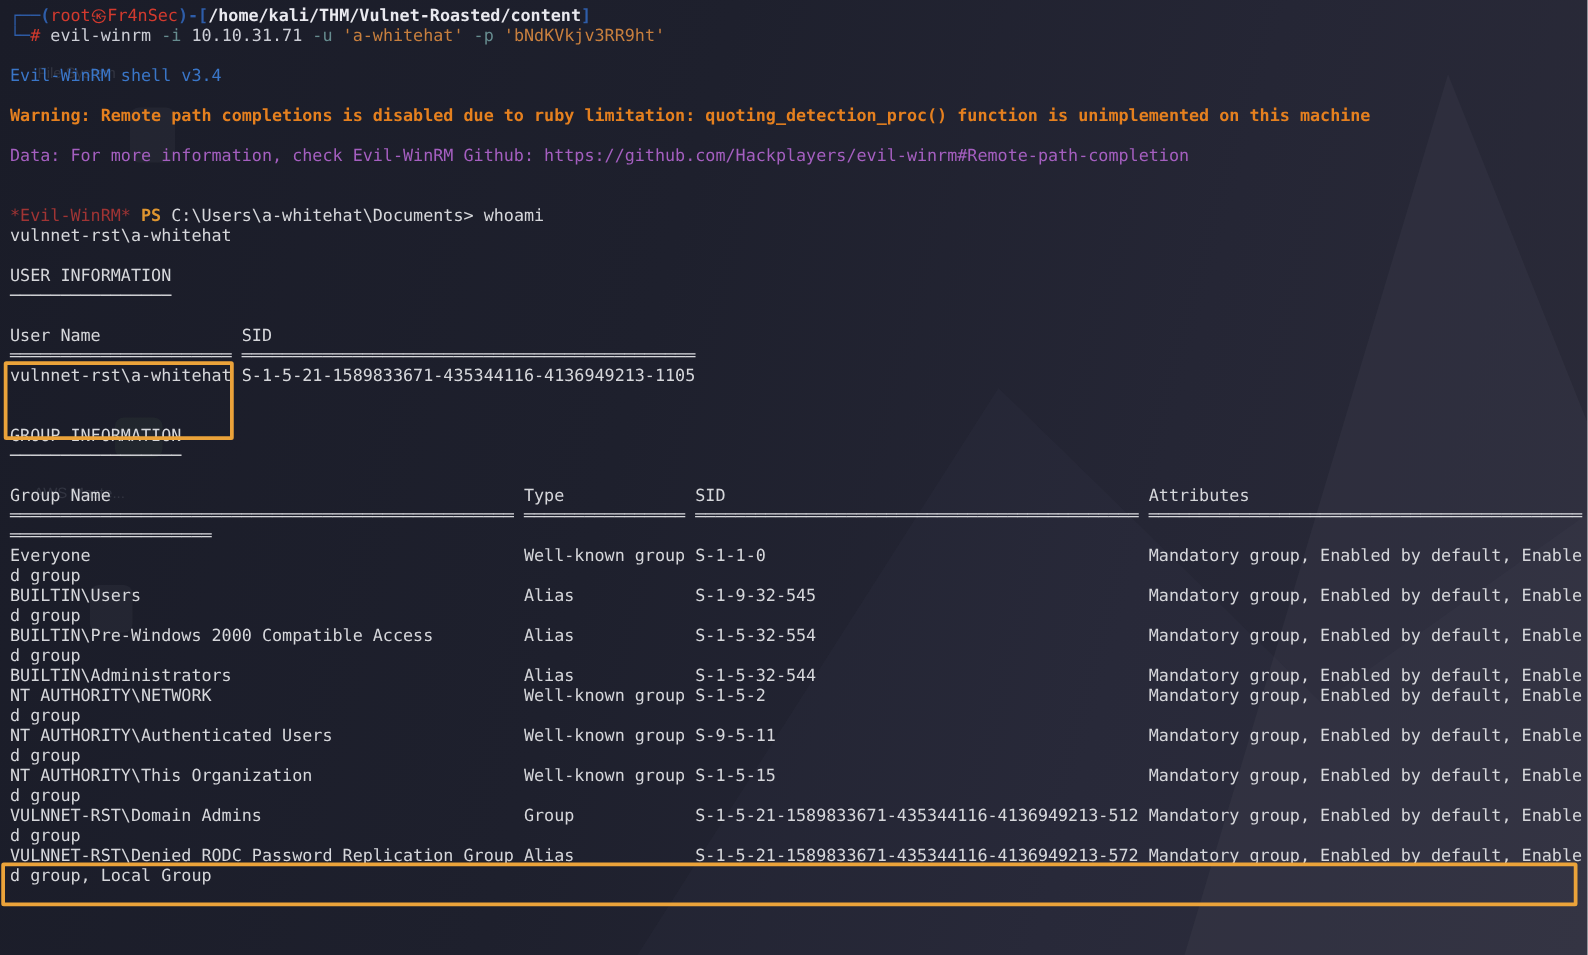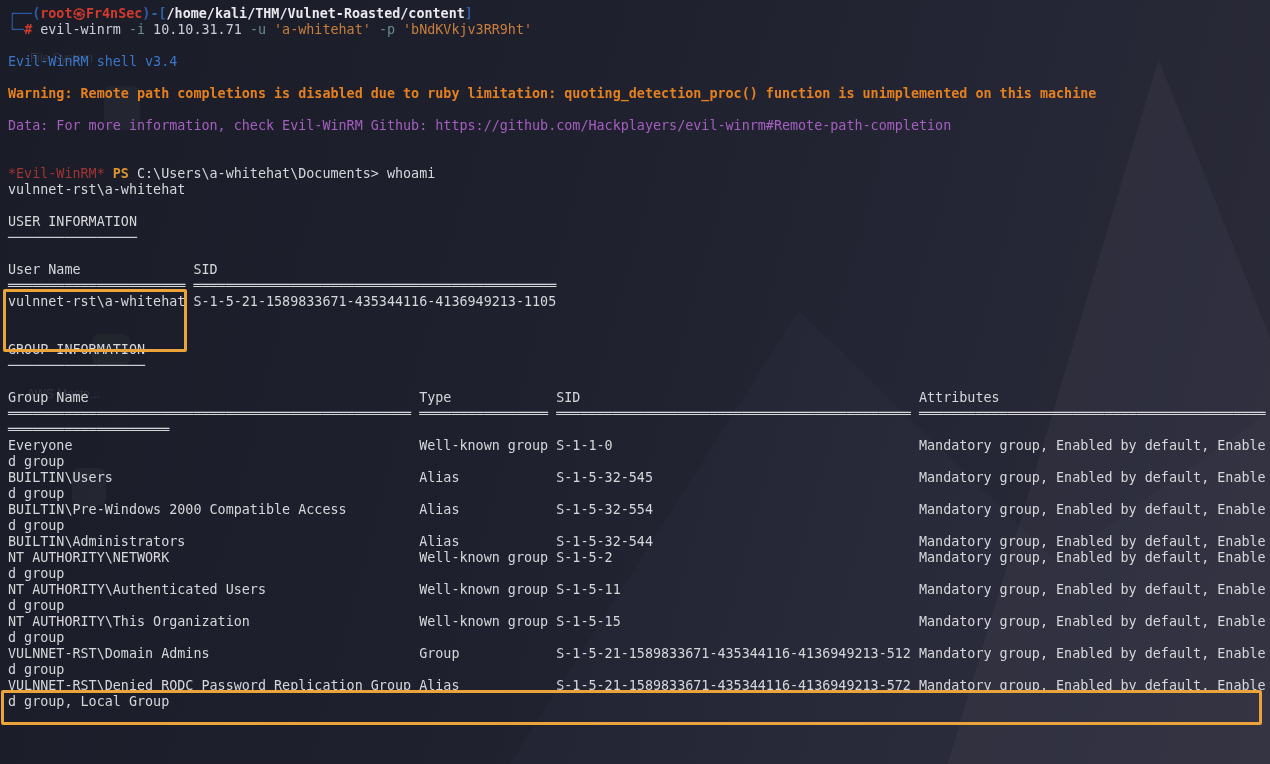--- a/index.html
+++ b/index.html
@@ -21,21 +21,21 @@
   .m2{right:0;top:260px;width:760px;height:504px;background:rgba(150,150,175,0.035);
       clip-path:polygon(0 100%,38% 10%,72% 60%,100% 30%,100% 100%);}
   .dsq{position:absolute;border-radius:7px;background:rgba(170,175,190,0.06);}
   .dlabel{position:absolute;font-family:"Liberation Sans",sans-serif;font-size:12px;
       color:rgba(165,170,185,0.17);white-space:nowrap;}
   .terminal{position:absolute;left:8px;top:6px;width:1262px;
       font-family:"DejaVu Sans Mono",monospace;font-size:13.4px;line-height:16px;
       color:var(--terminal-text,#d6d7db);}
   .line{height:16px;white-space:pre;}
   .c-frame{color:var(--prompt-frame);font-weight:bold;}
-  .c-red{color:var(--prompt-root);font-weight:bold;}
+  .c-red{color:var(--prompt-root);font-weight:normal;}
   .c-path{color:#e9e9ef;font-weight:bold;}
   .c-plain{color:#ccced6;}
   .c-flag{color:var(--command-flag);}
   .c-str{color:var(--command-string);}
   .c-blue{color:var(--banner-info-blue);}
   .c-warn{color:var(--warning-orange);font-weight:bold;}
   .c-purple{color:var(--data-purple);}
   .c-evil{color:var(--evil-winrm-tag);}
   .c-ps{color:var(--ps-gold);font-weight:bold;}
   .c-text{color:var(--terminal-text);}
@@ -79,28 +79,28 @@
       <div class="line"></div>
       <div class="line"></div>
       <div class="line"><span class="c-text">GROUP INFORMATION</span></div>
       <div class="line"><span class="c-text">─────────────────</span></div>
       <div class="line"></div>
       <div class="line"><span class="c-text">Group Name                                         Type             SID                                          Attributes</span></div>
       <div class="line"><span class="c-text">══════════════════════════════════════════════════ ════════════════ ════════════════════════════════════════════ ═══════════════════════════════════════════</span></div>
       <div class="line"><span class="c-text">════════════════════</span></div>
       <div class="line"><span class="c-text">Everyone                                           Well-known group S-1-1-0                                      Mandatory group, Enabled by default, Enable</span></div>
       <div class="line"><span class="c-text">d group</span></div>
-      <div class="line"><span class="c-text">BUILTIN\Users                                      Alias            S-1-5-32-545                                 Mandatory group, Enabled by default, Enable</span></div>
+      <div class="line"><span class="c-text">BUILTIN\Users                                      Alias            S-1-9-32-545                                 Mandatory group, Enabled by default, Enable</span></div>
       <div class="line"><span class="c-text">d group</span></div>
       <div class="line"><span class="c-text">BUILTIN\Pre-Windows 2000 Compatible Access         Alias            S-1-5-32-554                                 Mandatory group, Enabled by default, Enable</span></div>
       <div class="line"><span class="c-text">d group</span></div>
       <div class="line"><span class="c-text">BUILTIN\Administrators                             Alias            S-1-5-32-544                                 Mandatory group, Enabled by default, Enable</span></div>
       <div class="line"><span class="c-text">NT AUTHORITY\NETWORK                               Well-known group S-1-5-2                                      Mandatory group, Enabled by default, Enable</span></div>
       <div class="line"><span class="c-text">d group</span></div>
-      <div class="line"><span class="c-text">NT AUTHORITY\Authenticated Users                   Well-known group S-1-5-11                                     Mandatory group, Enabled by default, Enable</span></div>
+      <div class="line"><span class="c-text">NT AUTHORITY\Authenticated Users                   Well-known group S-9-5-11                                     Mandatory group, Enabled by default, Enable</span></div>
       <div class="line"><span class="c-text">d group</span></div>
       <div class="line"><span class="c-text">NT AUTHORITY\This Organization                     Well-known group S-1-5-15                                     Mandatory group, Enabled by default, Enable</span></div>
       <div class="line"><span class="c-text">d group</span></div>
       <div class="line"><span class="c-text">VULNNET-RST\Domain Admins                          Group            S-1-5-21-1589833671-435344116-4136949213-512 Mandatory group, Enabled by default, Enable</span></div>
       <div class="line"><span class="c-text">d group</span></div>
       <div class="line"><span class="c-text">VULNNET-RST\Denied RODC Password Replication Group Alias            S-1-5-21-1589833671-435344116-4136949213-572 Mandatory group, Enabled by default, Enable</span></div>
       <div class="line"><span class="c-text">d group, Local Group</span></div>
     </div>
 
   <div class="hl hl-user"></div>

